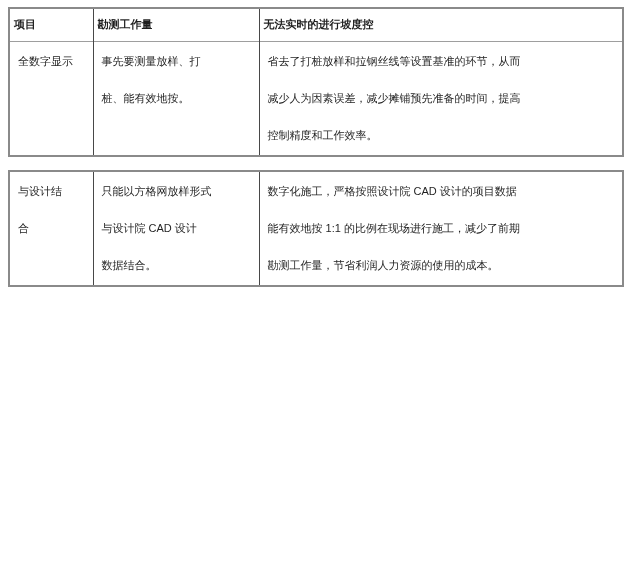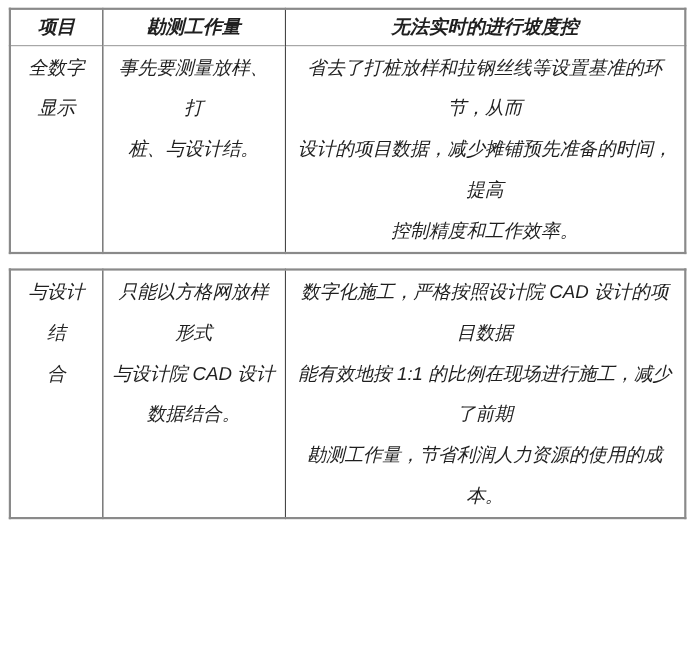--- a/index.html
+++ b/index.html
@@ -28,28 +28,27 @@
     width: 614px;
     border: 2px solid var(--border-outer);
     background: var(--bg);
   }
   table.cmp col.c1 { width: 84px; }
   table.cmp col.c2 { width: 166px; }
   table.cmp col.c3 { width: 364px; }
   table.cmp th, table.cmp td {
     border-left: 1px solid var(--border-v);
     border-top: 1px solid var(--border-h);
-    font-size: 17px;
-    text-align: center;
+    font-size: 11px;
+    text-align: left;
     vertical-align: top;
     white-space: pre-line;
     padding: 1px 8px;
     line-height: 37px;
     font-weight: normal;
-    font-style: italic;
   }
   table.cmp th:first-child, table.cmp td:first-child { border-left: none; }
   table.cmp tr:first-child th, table.cmp tr:first-child td { border-top: none; }
   tr.r-header th { height: 33px; line-height: 31px; font-weight: bold; padding: 0 4px; }
   tr.r-single td { height: 32px; line-height: 30px; padding: 0 4px; }
   .table-gap { height: 13px; }
 </style>
 </head>
 <body>
 
@@ -63,23 +62,23 @@
       </colgroup>
     <tbody>
       <tr class="r-header">
         <th>项目</th>
         <th>勘测工作量</th>
         <th>无法实时的进行坡度控</th>
       </tr>
       <tr>
         <td>全数字显示</td>
         <td>事先要测量放样、打
-桩、与设计结。</td>
+桩、能有效地按。</td>
         <td>省去了打桩放样和拉钢丝线等设置基准的环节，从而
-设计的项目数据，减少摊铺预先准备的时间，提高
+减少人为因素误差，减少摊铺预先准备的时间，提高
 控制精度和工作效率。</td>
       </tr>
     </tbody>
   </table>
 
   <div class="table-gap"></div>
 
   <table class="cmp">
     <colgroup>
         <col class="c1">

